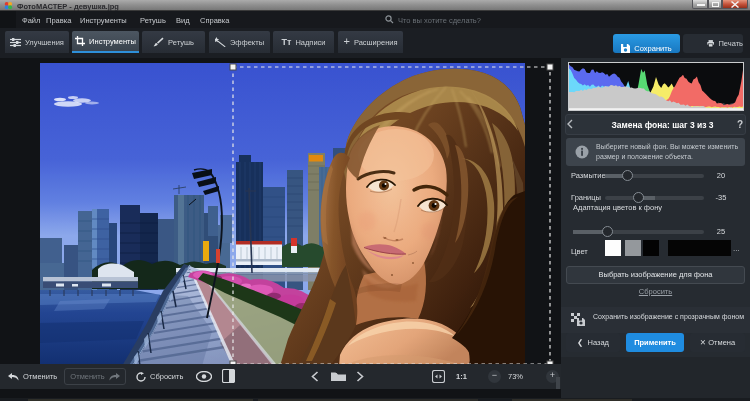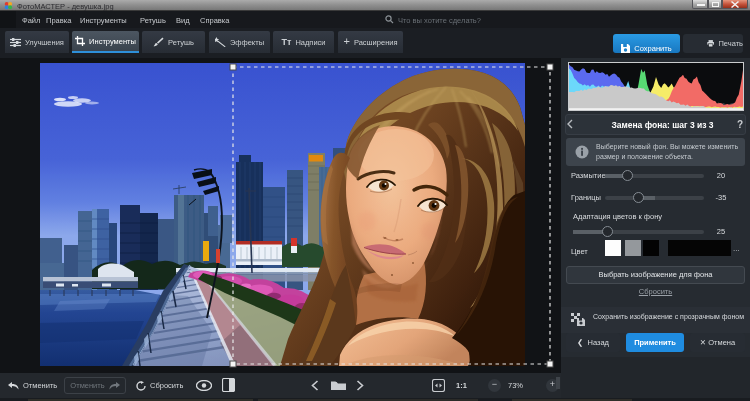--- a/index.html
+++ b/index.html
@@ -1,20 +1,20 @@
 <!DOCTYPE html>
 <html><head>
 <meta charset="utf-8">
 <style>
 * { margin:0; padding:0; box-sizing:border-box; }
 html,body { width:750px; height:401px; overflow:hidden; }
 body { font-family:"Liberation Sans", sans-serif; background:#111316; position:relative; }
 .abs { position:absolute; }
 #titlebar { left:0; top:0; width:750px; height:11px; background:linear-gradient(#ababab,#8f8f8f 50%,#787878); border-bottom:1px solid #3a3a3a; }
-#titletext { left:17px; top:1.5px; font-size:7.5px; font-weight:normal; color:#2a2a2e; }
+#titletext { left:17px; top:1.5px; font-size:7.5px; font-weight:bold; color:#2a2a2e; }
 .winbtn { top:0; height:9px; border:1px solid #55555a; border-top:none; }
 #btnmin { left:692px; width:16px; background:linear-gradient(#e0e0e0,#a8a8a8 55%,#888); border-bottom-left-radius:2px;}
 #btnmax { left:708px; width:14px; background:linear-gradient(#e0e0e0,#a8a8a8 55%,#888);}
 #btnclose { left:722px; width:26px; background:linear-gradient(#e6967e,#c35038 55%,#93301c); border-bottom-right-radius:2px;}
 #menubar { left:16px; top:11px; width:750px; height:17px; background:#17191d; color:#c6c9cd; font-size:7.5px; }
 .mitem { top:5px; }
 #tabbar { left:0; top:28px; width:750px; height:30px; background:#1b1e23; }
 .tab { top:3px; height:22px; background:linear-gradient(#343a44,#272c34); color:#ccd0d4; font-size:7.5px; display:flex; align-items:center; justify-content:center; gap:4px; border-radius:2px 2px 0 0; }
 .tab.active { background:linear-gradient(#4c5661,#3a434d); border-bottom:2px solid #2e8fd9; color:#fff; }
 #savebtn { left:613px; top:6px; width:67px; height:19px; background:linear-gradient(#2a9be4,#1877c0); border-radius:3px; color:#fff; font-size:7.5px; display:flex; align-items:flex-end; justify-content:center; gap:4px; }
@@ -24,21 +24,21 @@
 #infobox { left:5px; top:80px; width:179px; height:28px; background:#3d444c; border-radius:3px; color:#c5cacf; font-size:7px; }
 .slabel { color:#d8dbde; font-size:7.5px; }
 .track { height:3.5px; background:#3c4147; border-radius:2px; }
 .knob { width:11px; height:11px; border-radius:50%; background:#23272c; border:1.5px solid #858c93; }
 .sval { color:#d8dbde; font-size:7.5px; }
 #bigbtn { left:5px; top:208px; width:179px; height:18px; background:#30363d; border:1px solid #444a51; border-radius:3px; color:#e2e5e8; font-size:7.5px; text-align:center; line-height:16px; }
 #reset { left:0; top:229px; width:189px; text-align:center; color:#9aa0a7; font-size:7.5px; text-decoration:underline; }
 #transp { left:0px; top:249px; width:189px; height:26px; background:#2a2f36; color:#d8dbde; font-size:7px; white-space:nowrap; }
 .pbtn { top:275px; height:19px; border-radius:3px; font-size:7.5px; color:#d8dbde; display:flex; align-items:center; justify-content:center; gap:5px; background:#272c33; }
 #panelbottom { left:0; top:299px; width:189px; height:44px; background:#22262b; }
-#bottombar { left:0; top:373px; width:561px; height:25px; background:#24282d; color:#d5d8db; font-size:7.5px;padding-left:32px; }
+#bottombar { left:0; top:364px; width:561px; height:25px; background:#24282d; color:#d5d8db; font-size:7.5px;padding-left:32px; }
 #belowbar { left:0; top:398px; width:750px; height:3px; background:#191c20; }
 .bbi { top:4px; height:17px; display:flex; align-items:center; gap:4px; }
 .circbtn { top:6px; width:13px; height:13px; border-radius:50%; background:#31363c; color:#c9ccd0; text-align:center; line-height:11px; font-size:9px; }
 </style>
 </head>
 <body>
 <div id="titlebar" class="abs"></div>
 <svg class="abs" style="left:4px;top:1px" width="9" height="9" viewBox="0 0 10 10">
   <circle cx="3" cy="3.4" r="2.2" fill="#e23a2e"></circle>
     <circle cx="6.8" cy="3.4" r="2.2" fill="#f5a623"></circle>
@@ -544,21 +544,21 @@
   <div class="slabel abs" style="left:10px;top:113px">Размытие</div>
   <div class="track abs" style="left:44px;top:116px;width:99px"></div>
   <div class="abs" style="left:44px;top:116px;width:23px;height:3.5px;background:#5a6066"></div>
   <div class="knob abs" style="left:61px;top:112px"></div>
   <div class="sval abs" style="left:146px;top:113px;width:28px;text-align:center">20</div>
   <div class="slabel abs" style="left:10px;top:135px">Границы</div>
   <div class="track abs" style="left:44px;top:138px;width:99px"></div>
   <div class="abs" style="left:78px;top:138px;width:16px;height:3.5px;background:#5a6066"></div>
   <div class="knob abs" style="left:72px;top:134px"></div>
   <div class="sval abs" style="left:146px;top:135px;width:28px;text-align:center">-35</div>
-  <div class="slabel abs" style="left:12px;top:154px">Адаптация цветов к фону</div>
+  <div class="slabel abs" style="left:12px;top:145px">Адаптация цветов к фону</div>
   <div class="track abs" style="left:12px;top:172px;width:131px"></div>
   <div class="abs" style="left:12px;top:172px;width:35px;height:3.5px;background:#5a6066"></div>
   <div class="knob abs" style="left:41px;top:168px"></div>
   <div class="sval abs" style="left:146px;top:169px;width:28px;text-align:center">25</div>
 
   <div class="slabel abs" style="left:10px;top:189px">Цвет</div>
   <div class="abs" style="left:44px;top:182px;width:16px;height:16px;background:#fdfdfd"></div>
   <div class="abs" style="left:64px;top:182px;width:16px;height:16px;background:#94989c"></div>
   <div class="abs" style="left:82px;top:182px;width:16px;height:16px;background:#030303"></div>
   <div class="abs" style="left:107px;top:182px;width:63px;height:16px;background:#050505"></div>

